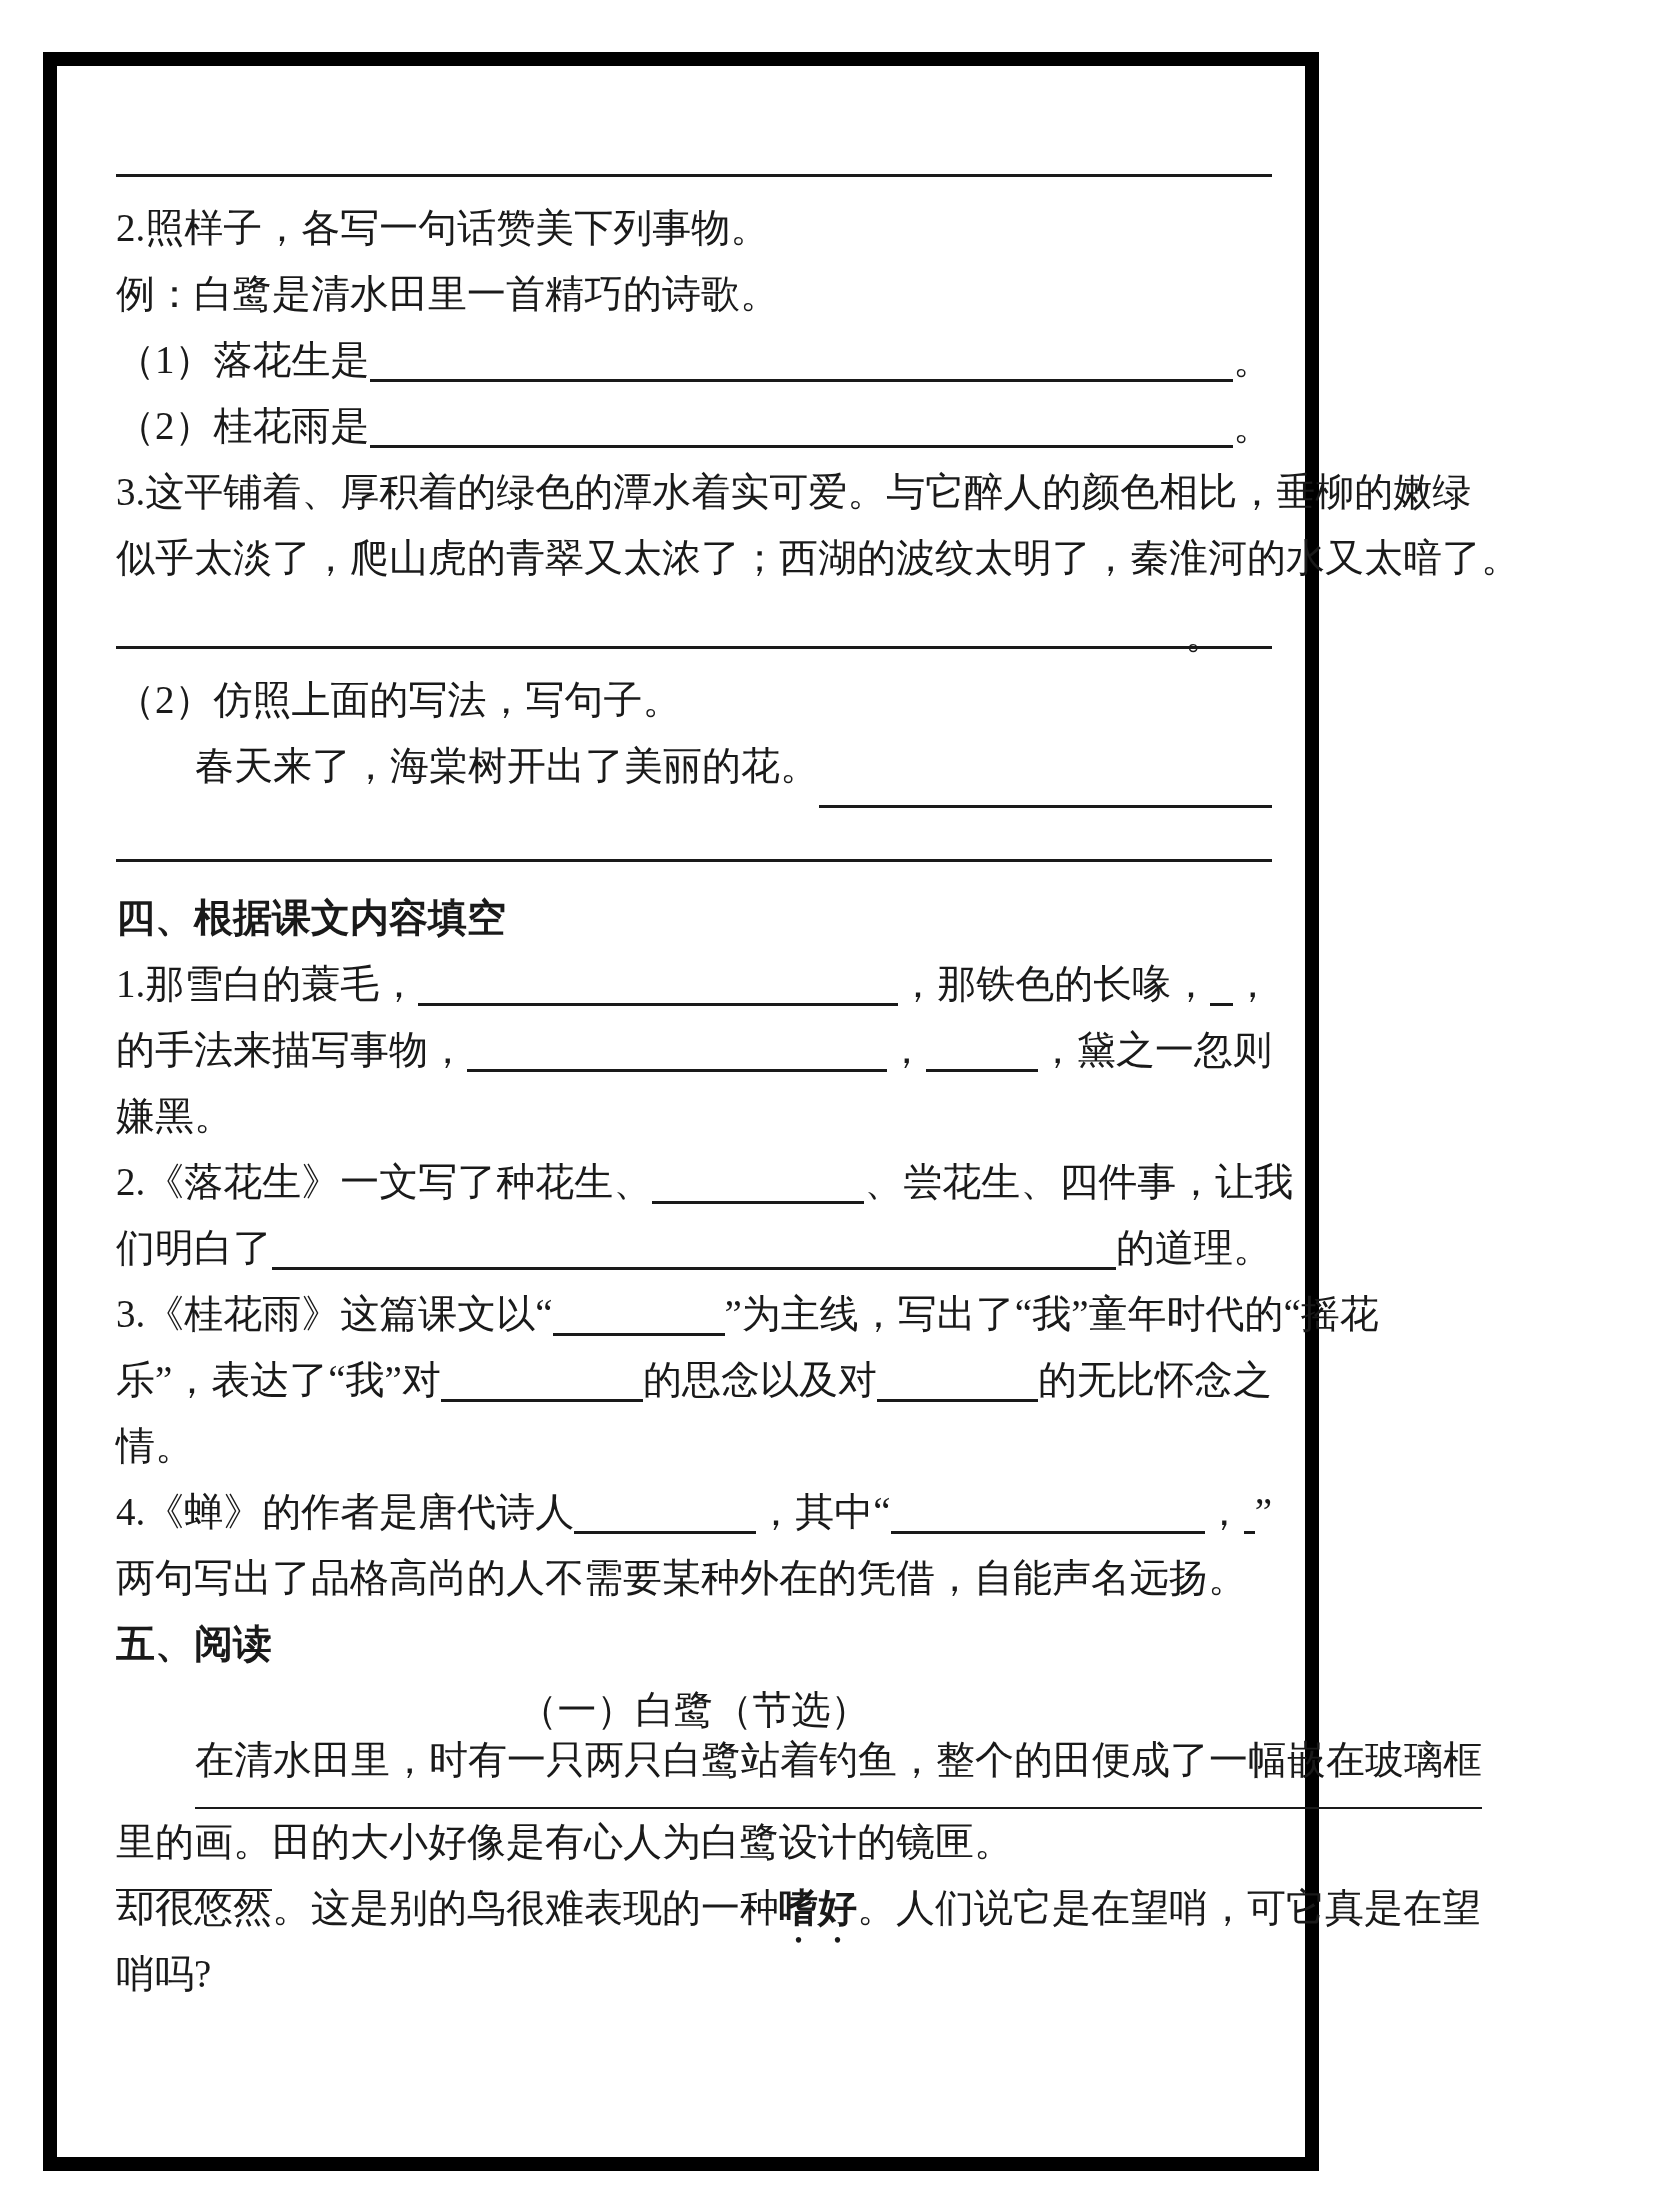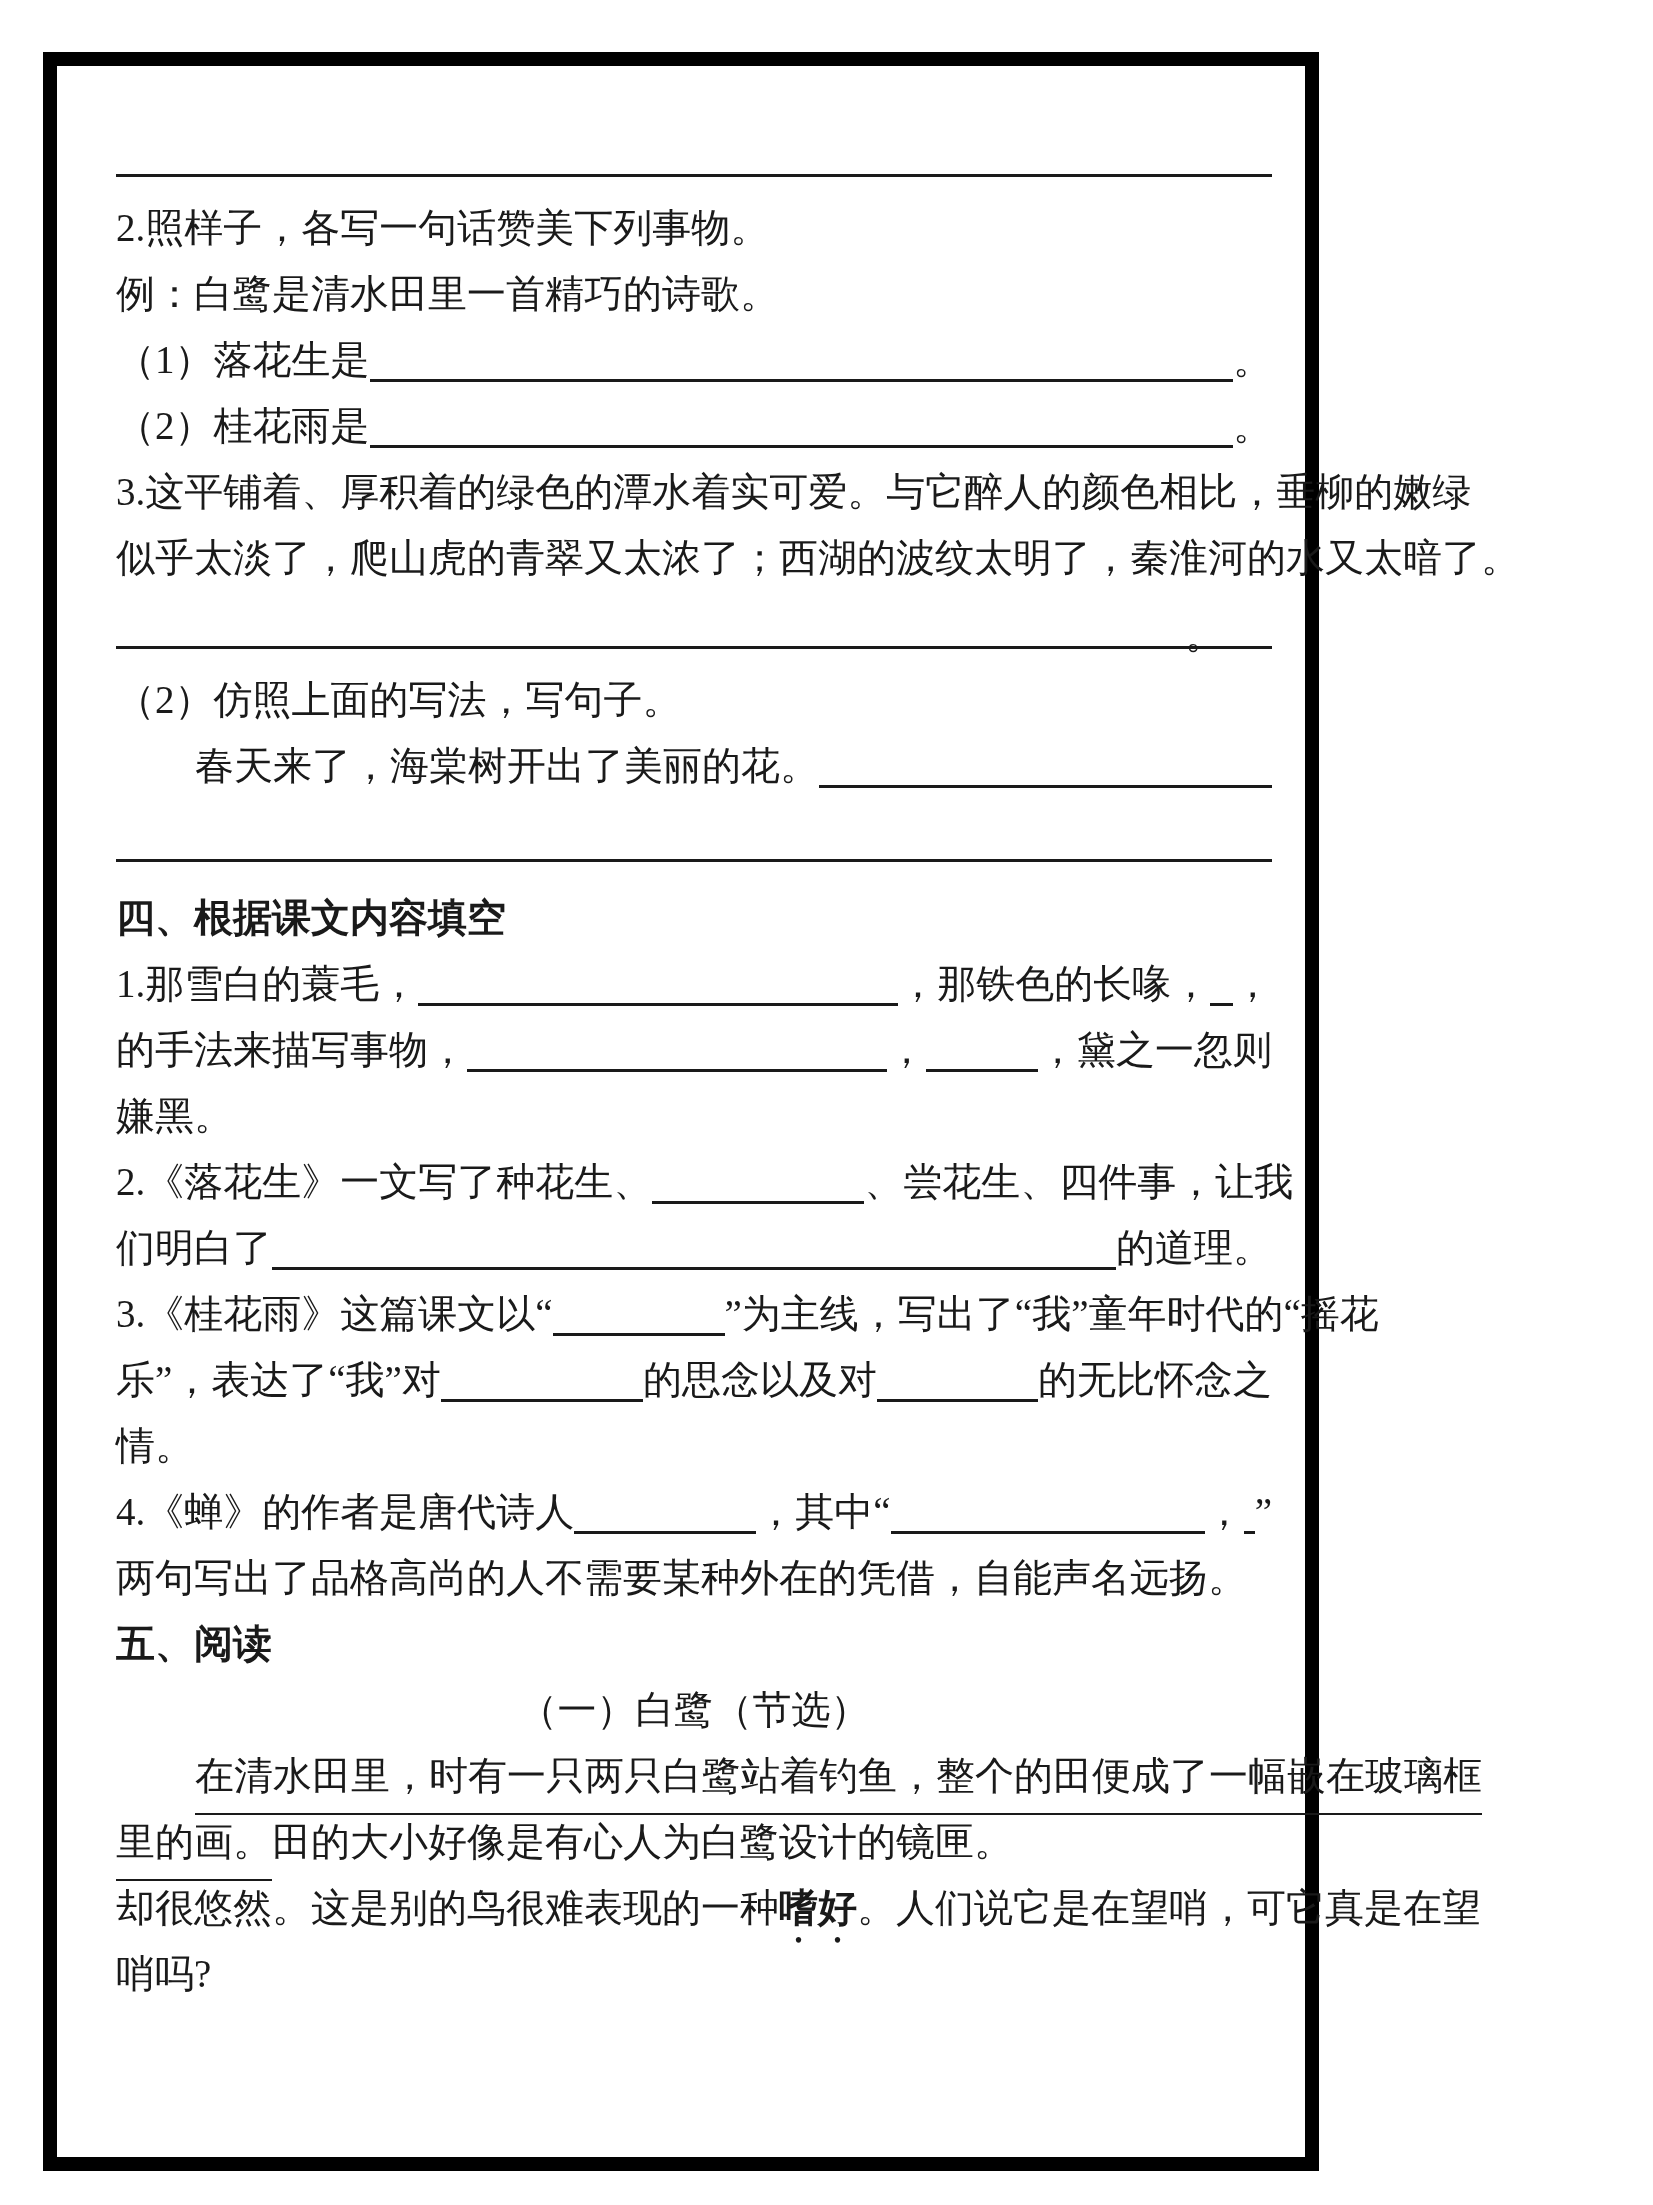--- a/index.html
+++ b/index.html
@@ -58,33 +58,33 @@
   }
   .hr-period {
     position: absolute;
     right: 48px;
     bottom: 13px;
     font-size: 39px;
     line-height: 39px;
   }
   .u {
     border-bottom: 2.5px solid #1a1a1a;
-    padding-bottom: 4px;
+    padding-bottom: 14px;
   }
   .emph {
     -webkit-text-emphasis: filled dot #1a1a1a;
     -webkit-text-emphasis-position: under;
     text-emphasis: filled dot #1a1a1a;
     text-emphasis-position: under right;
     font-weight: bold;
   }
   .mt20 { margin-top: 10px; }
   .mt30 { margin-top: 15px; }
   .mt10 { margin-top: 5px; }
-  .ind { padding-left: 79px; }
+  .ind { padding-left: 79px; align-items: flex-end; }
 </style>
 </head>
 <body>
 
 <div class="frame">
   <div class="content">
 
     <div class="row hr">
       <span class="rule"></span>
     </div>

